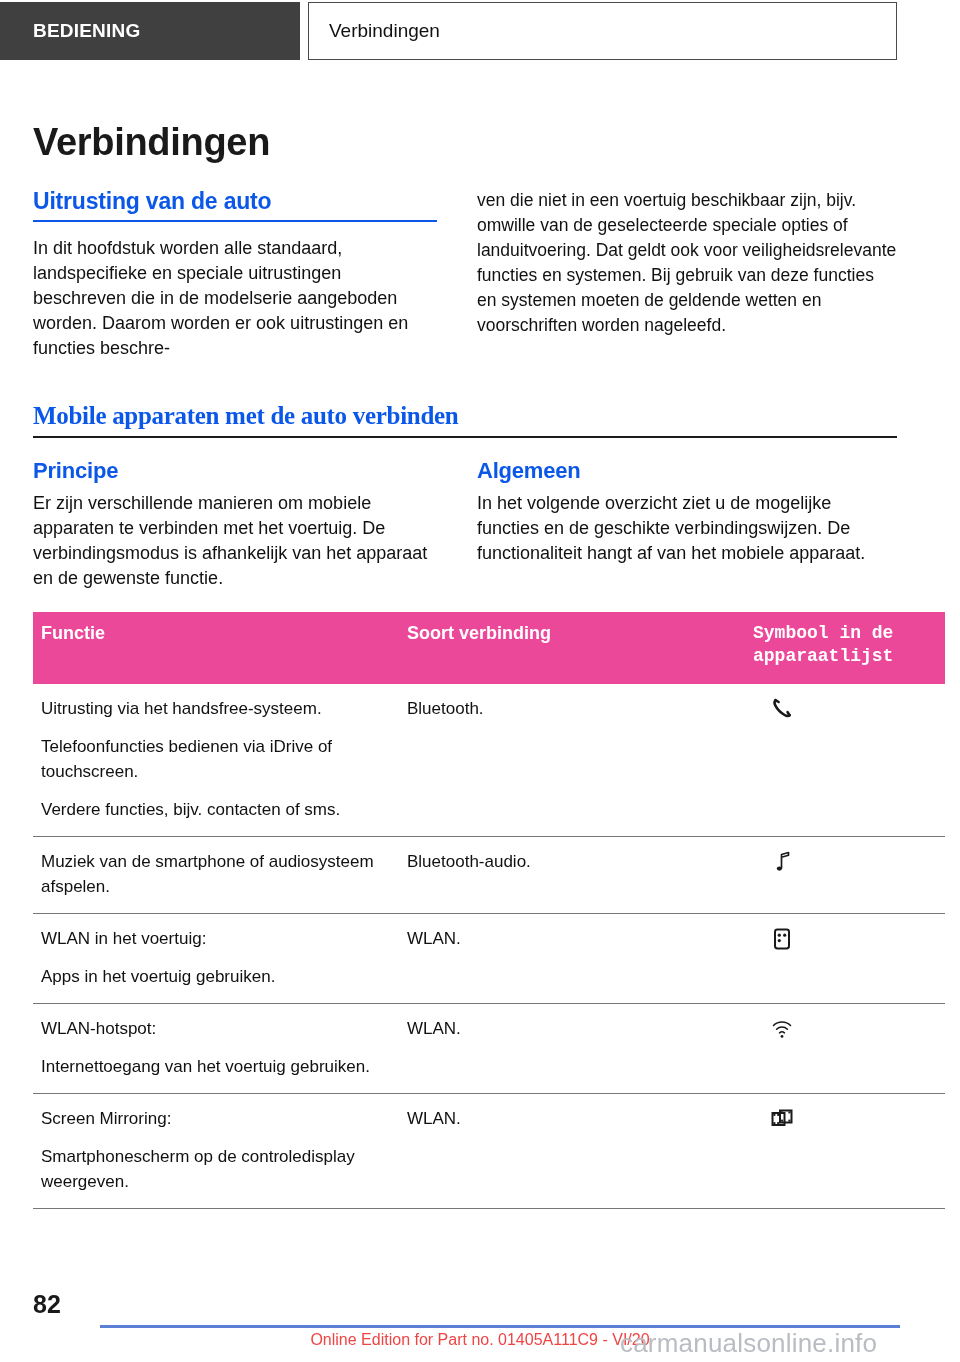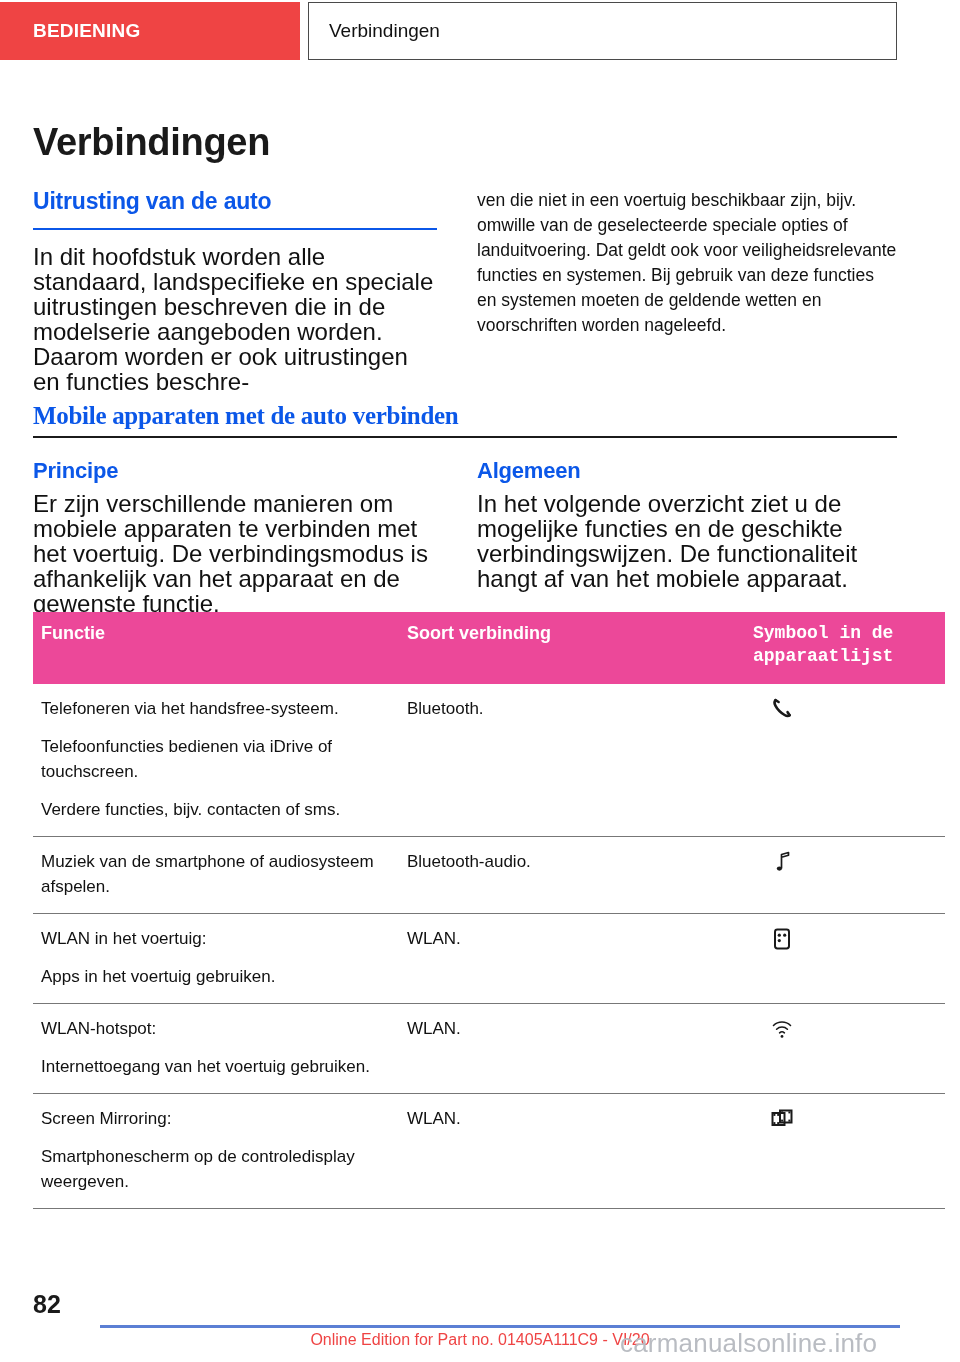--- a/index.html
+++ b/index.html
@@ -23,21 +23,21 @@
     left: 0;
     width: 960px;
     height: 62px;
   }
   .runhead-chapter {
     position: absolute;
     left: 0;
     top: 2px;
     width: 300px;
     height: 58px;
-    background: #ef4444;
+    background: #404040;
     display: flex;
     align-items: center;
   }
   .runhead-chapter-label {
     color: #ffffff;
     font-size: 19px;
     font-weight: bold;
     letter-spacing: 0.2px;
     margin-left: 33px;
   }
@@ -89,27 +89,27 @@
     top: 0;
     width: 420px;
   }
 
   h2.h-rule {
     margin: 0;
     font-size: 23px;
     font-weight: bold;
     color: #0b57e8;
     border-bottom: 2px solid #0b57e8;
-    padding-bottom: 13px;
+    padding-bottom: 5px;
     letter-spacing: -0.2px;
   }
 
   p.body {
     margin: 14px 0 0 0;
-    font-size: 24px;
+    font-size: 18px;
     line-height: 25px;
     color: #111111;
   }
   p.body.tight {
     margin-top: 7px;
   }
   p.flow {
     margin: 0;
     font-size: 17.5px;
     line-height: 25px;
@@ -286,21 +286,21 @@
     <tr>
       <th class="c-func">Functie</th>
       <th class="c-conn">Soort verbinding</th>
       <th class="c-sym">Symbool in de apparaatlijst</th>
     </tr>
   </thead>
   <tbody>
 
     <tr>
       <td class="c-func">
-        <span class="cell-line">Telefoneren via het handsfree-systeem.</span>
+        <span class="cell-line">Uitrusting via het handsfree-systeem.</span>
         <span class="cell-line gap">Telefoonfuncties bedienen via iDrive of touchscreen.</span>
         <span class="cell-line gap">Verdere functies, bijv. contacten of sms.</span>
       </td>
       <td class="c-conn">Bluetooth.</td>
       <td class="c-sym sym-cell">
         <span class="sym">
           <svg width="26" height="26" viewBox="0 0 26 26" aria-hidden="true">
             <path d="M6.5 4.2 C5.2 5.6 5.3 7.6 6.4 9.6 C8.2 13.0 11.6 16.6 15.6 19.0 C17.5 20.1 19.4 20.3 20.6 19.2" fill="none" stroke="#1a1a1a" stroke-width="2.6" stroke-linecap="round"></path>
             <path d="M6.5 4.2 L9.6 6.0" fill="none" stroke="#1a1a1a" stroke-width="2.6" stroke-linecap="round"></path>
             <path d="M20.6 19.2 L18.6 16.2" fill="none" stroke="#1a1a1a" stroke-width="2.6" stroke-linecap="round"></path>

